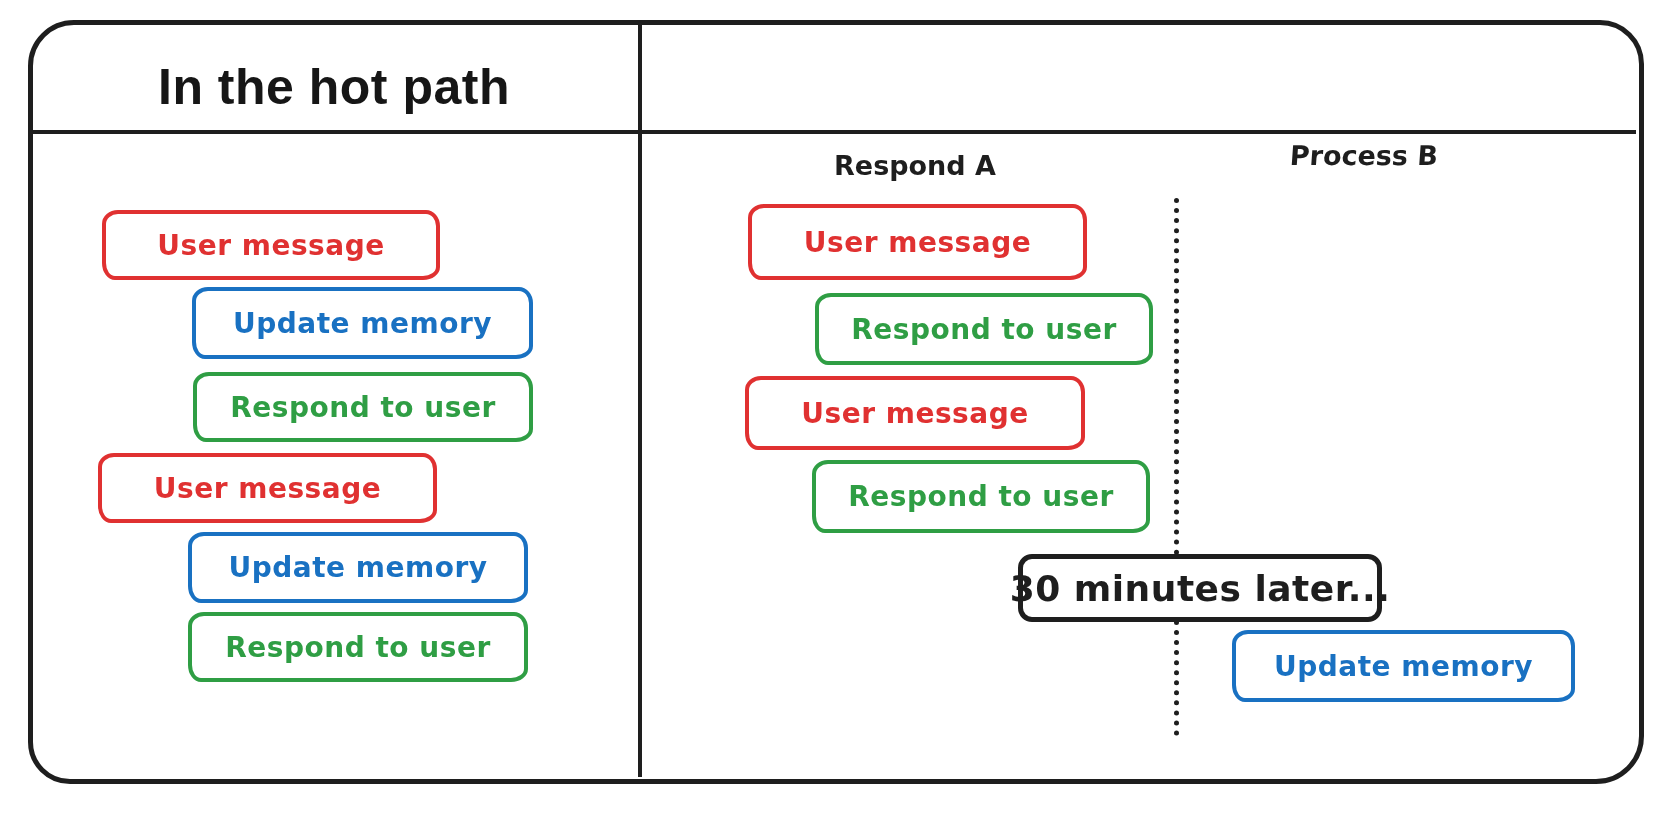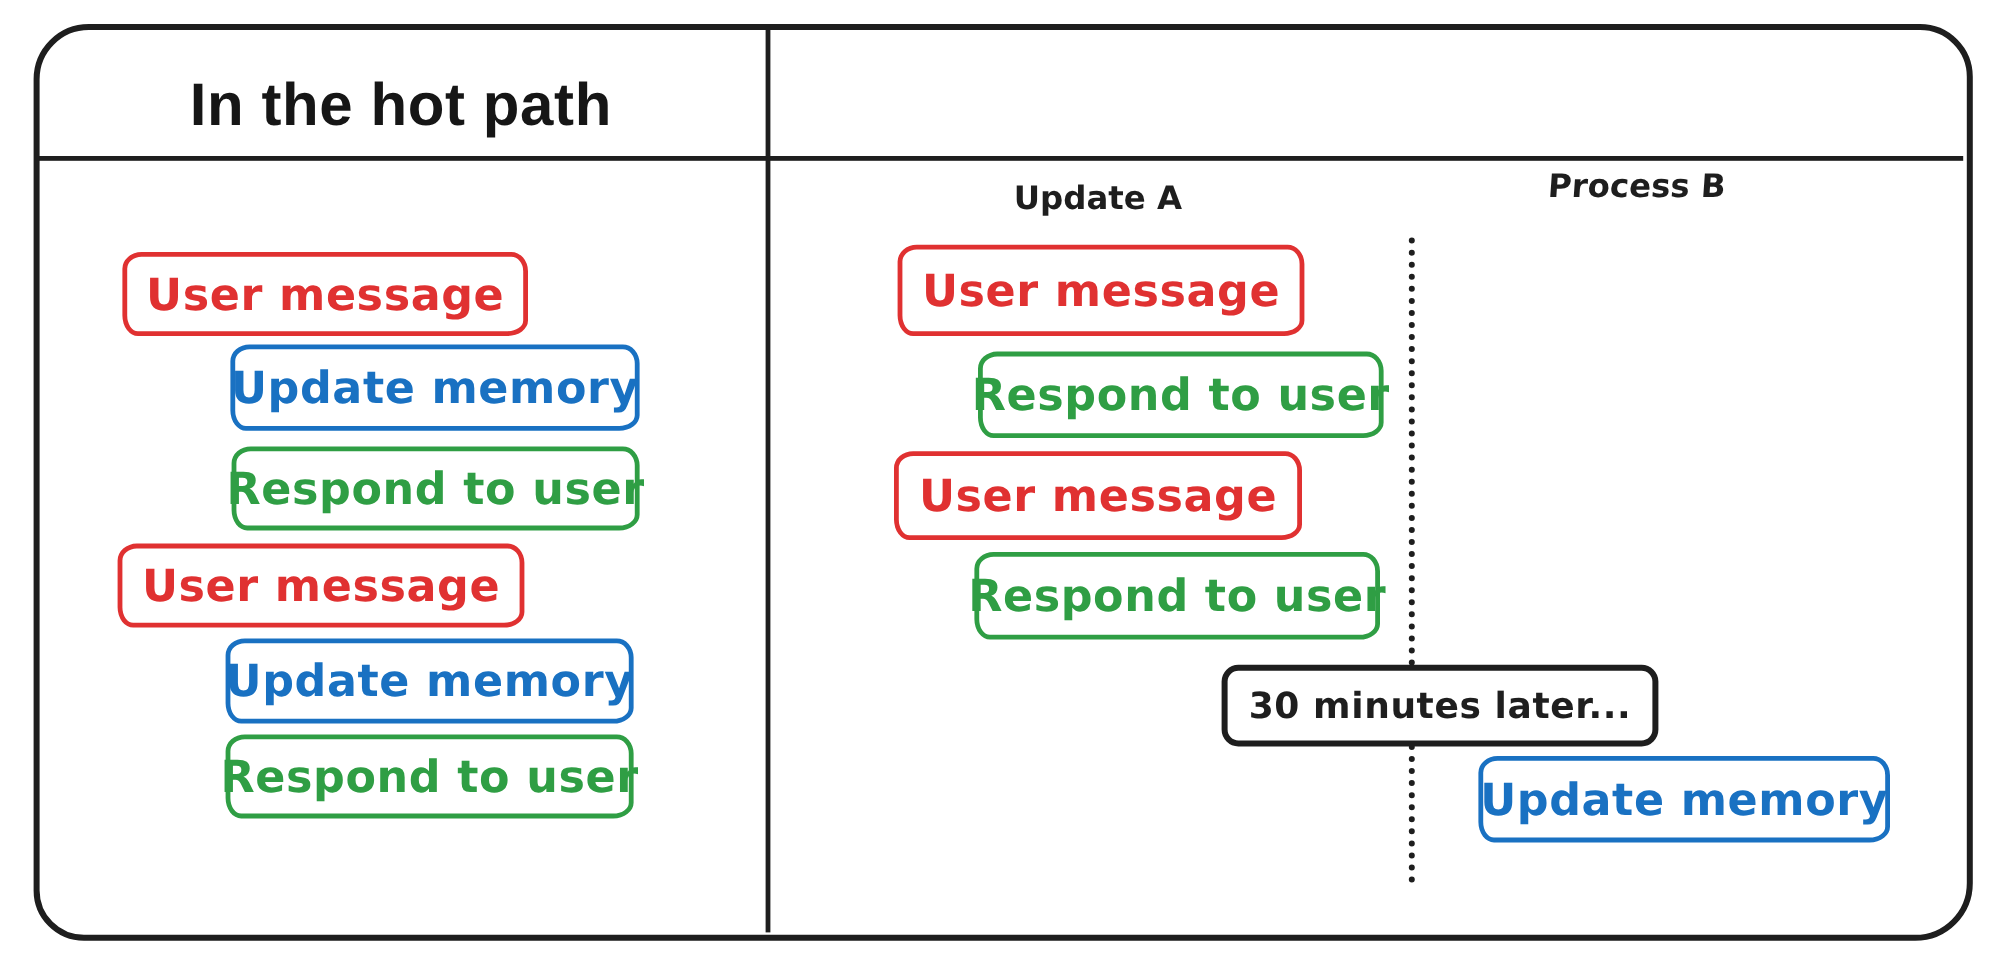--- a/index.html
+++ b/index.html
@@ -67,28 +67,28 @@
   
   .box {
     position: absolute;
     box-sizing: border-box;
     background: #ffffff;
     border: 4px solid;
     border-radius: 16px 14px 17px 13px / 14px 16px 13px 17px;
     display: flex;
     align-items: center;
     justify-content: center;
-    font-size: 37px;
+    font-size: 28px;
     font-weight: 600;
     letter-spacing: 0.5px;
     white-space: nowrap;
   }
   .note-box {
     border-width: 5px;
-    font-size: 30px;
+    font-size: 36px;
     border-radius: 14px;
   }
 
   
   .hp-0 { left: 102px; top: 210px; width: 338px; height: 70px; }
   .hp-1 { left: 192px; top: 287px; width: 341px; height: 72px; }
   .hp-2 { left: 193px; top: 372px; width: 340px; height: 70px; }
   .hp-3 { left:  98px; top: 453px; width: 339px; height: 70px; }
   .hp-4 { left: 188px; top: 532px; width: 340px; height: 71px; }
   .hp-5 { left: 188px; top: 612px; width: 340px; height: 70px; }
@@ -108,21 +108,21 @@
 
 <div class="canvas">
 
   <div class="frame"></div>
   <div class="divider-v"></div>
   <div class="header-line"></div>
 
   <div class="panel-title title-left">In the hot path</div>
 
 
-  <div class="process-label process-a">Update A</div>
+  <div class="process-label process-a">Respond A</div>
 
   <div class="process-label process-b">Process B</div>
 
   <div class="dotted-line"></div>
 
   <div class="box hp-0" style="border-color: rgb(224, 49, 49); color: rgb(224, 49, 49);">User message</div>
   <div class="box hp-1" style="border-color: rgb(25, 113, 194); color: rgb(25, 113, 194);">Update memory</div>
   <div class="box hp-2" style="border-color: rgb(47, 158, 68); color: rgb(47, 158, 68);">Respond to user</div>
   <div class="box hp-3" style="border-color: rgb(224, 49, 49); color: rgb(224, 49, 49);">User message</div>
   <div class="box hp-4" style="border-color: rgb(25, 113, 194); color: rgb(25, 113, 194);">Update memory</div>

